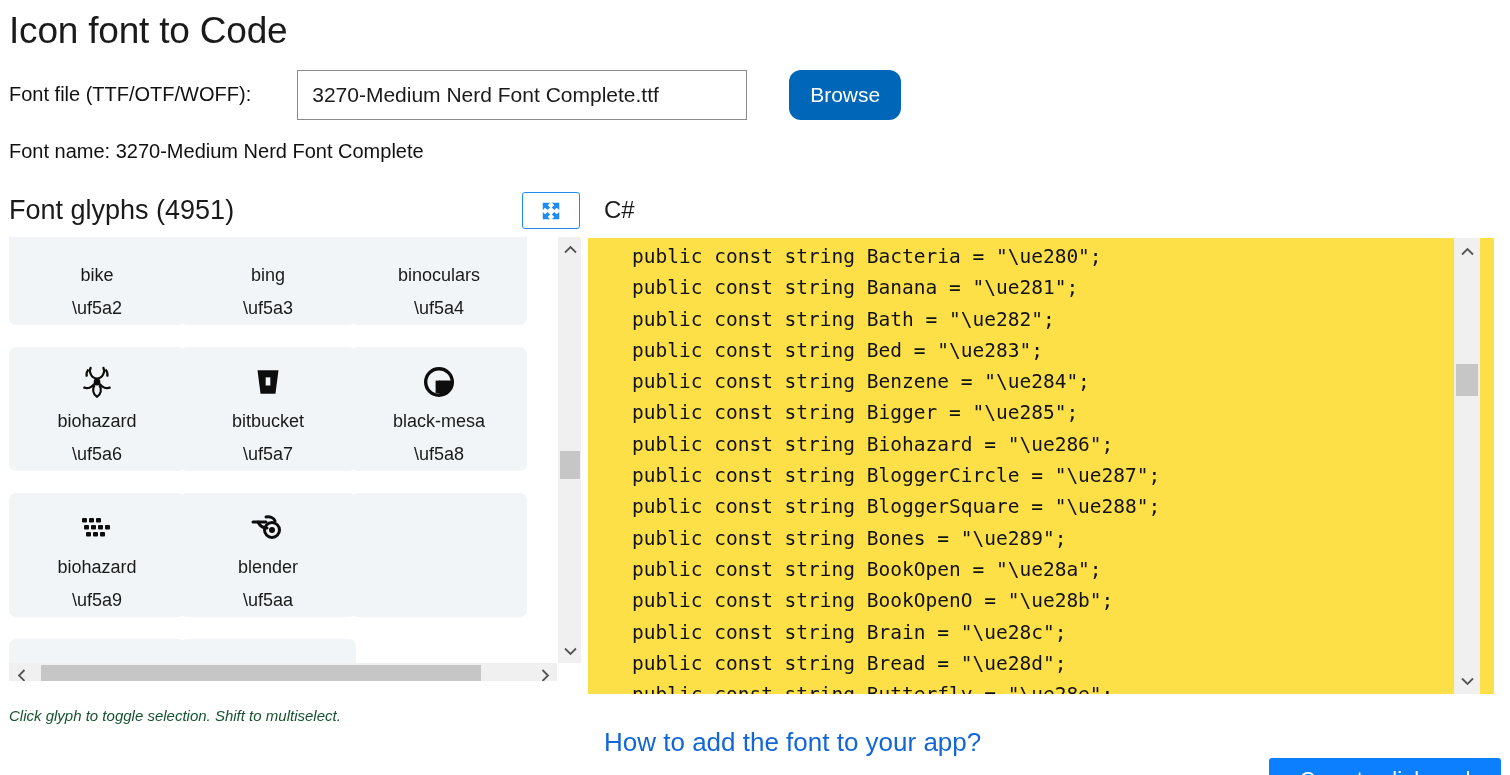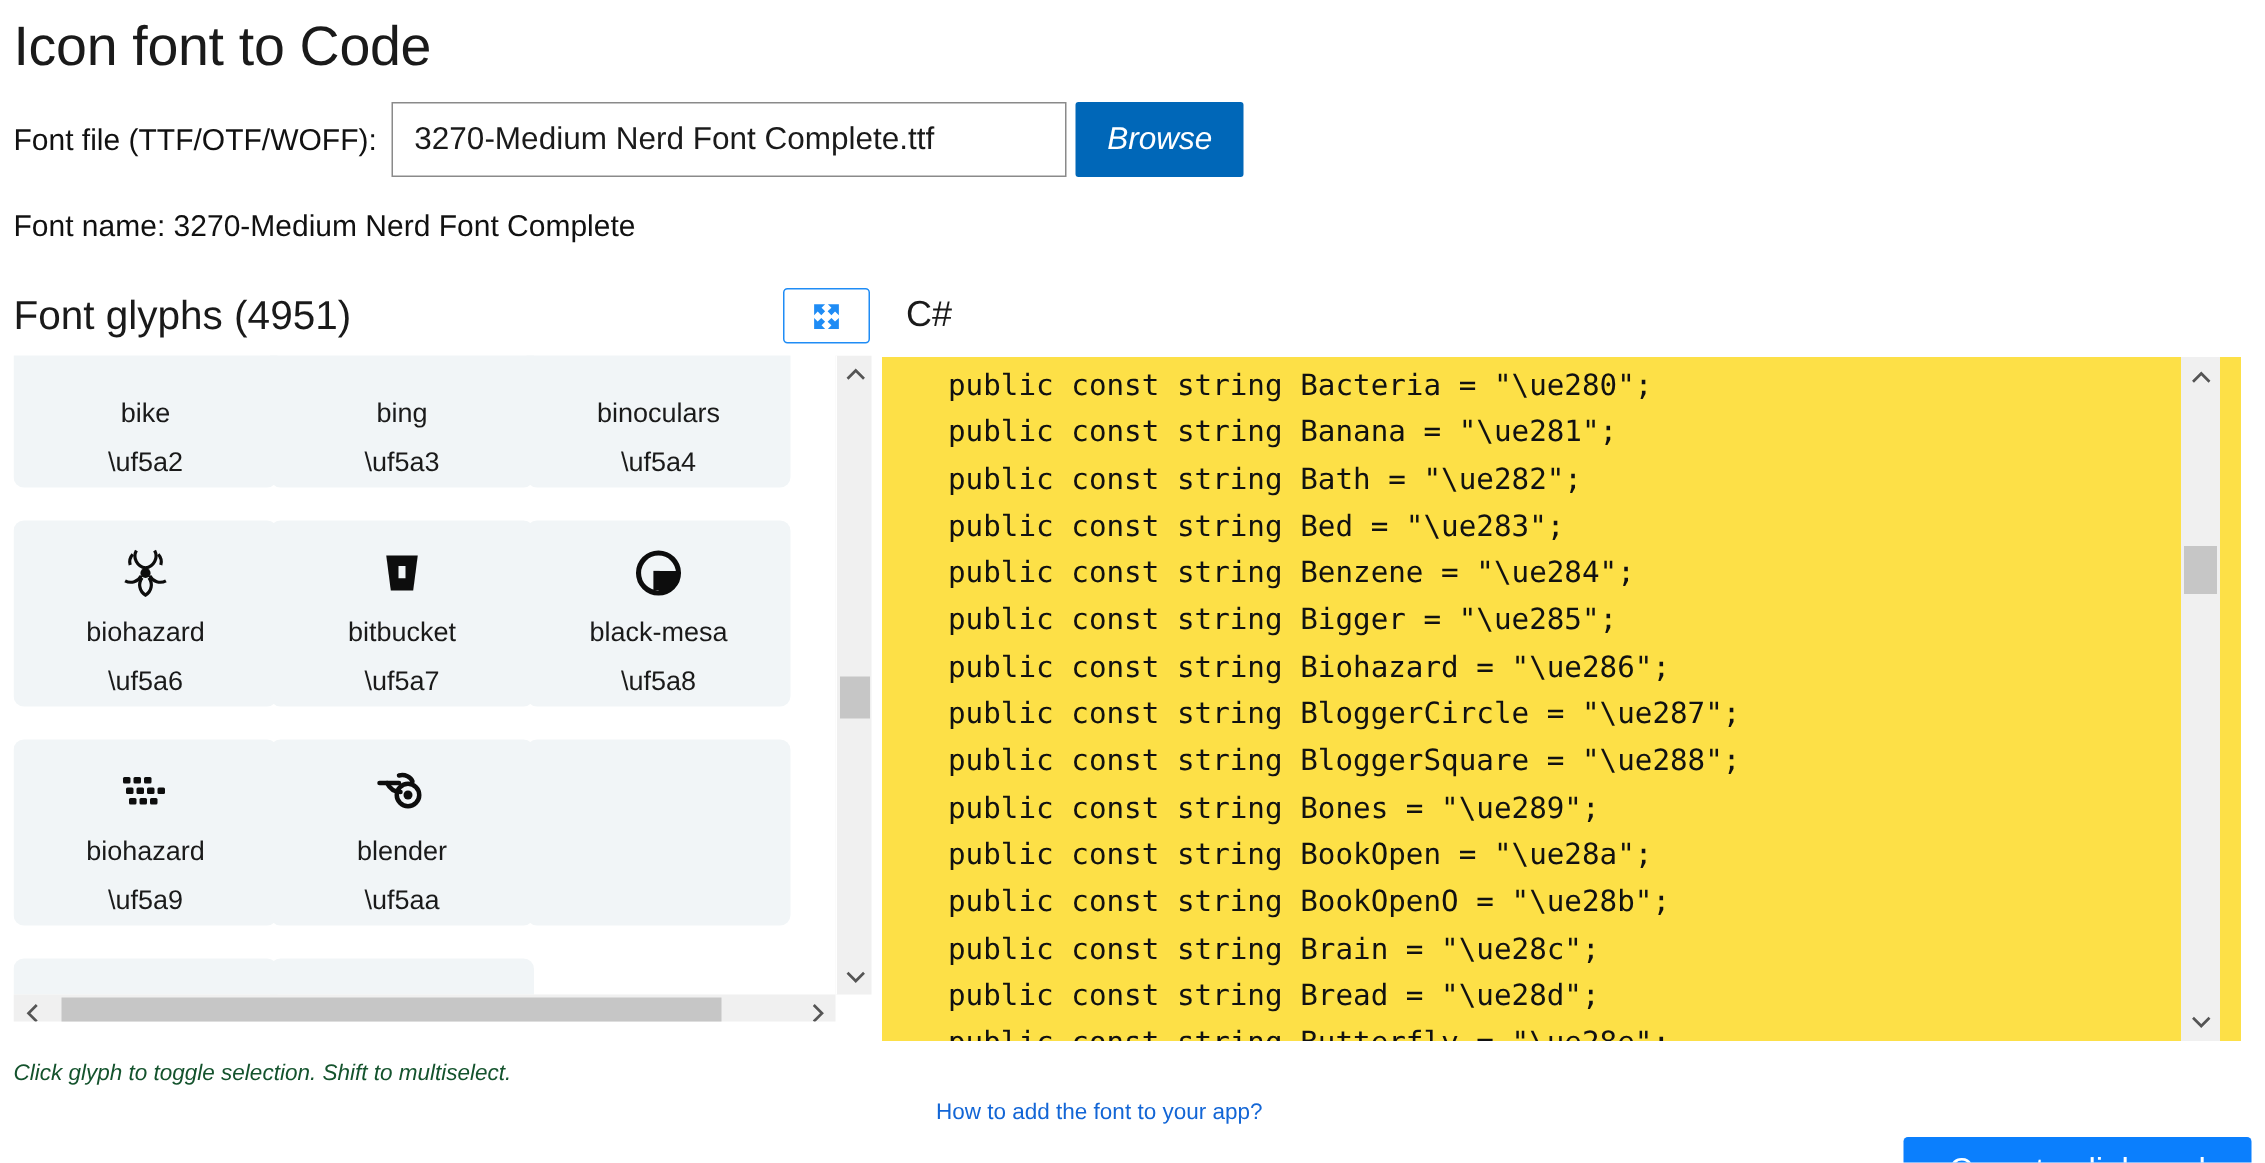--- a/index.html
+++ b/index.html
@@ -13,40 +13,40 @@
   .page { position: relative; width: 1510px; height: 775px; }
 
   
   .app-title {
     position: absolute; left: 9px; top: 8px;
     font-size: 37px; font-weight: 400; line-height: 46px;
     letter-spacing: -0.2px; color: #1a1a1a; white-space: nowrap;
   }
   .filerow {
     position: absolute; left: 9px; top: 68px;
-    display: flex; align-items: flex-start; height: 52px;
+    display: flex; align-items: flex-end; height: 52px; gap: 36px;
   }
   .file-label {
     font-size: 20px; line-height: 52px; color: #111;
     white-space: nowrap; margin-right: 10px;
   }
   .file-input {
     width: 450px; height: 50px; box-sizing: border-box;
     border: 1px solid #8a8a8a; background: #fff;
     font-size: 21px; color: #1a1a1a;
     padding: 0 14px; outline: none;
     font-family: "Liberation Sans", sans-serif;
   }
   .browse-btn {
     margin-left: 6px;
     height: 50px; min-width: 112px; box-sizing: border-box;
     background: #0067b8; color: #ffffff;
-    border: none; border-radius: 2px;
+    border: none; border-radius: 12px;
     font-size: 21px; font-family: "Liberation Sans", sans-serif;
-    cursor: pointer; padding: 0 16px; font-style: italic;
+    cursor: pointer; padding: 0 16px;
   }
   .font-name {
     position: absolute; left: 9px; top: 138px;
     font-size: 20px; line-height: 26px; color: #111; white-space: nowrap;
   }
 
   
   .glyph-header {
     position: absolute; left: 9px; top: 192px;
     font-size: 27px; line-height: 36px; color: #1a1a1a; white-space: nowrap;
@@ -174,22 +174,22 @@
     cursor: pointer; color: #555;
   }
   .vscroll-code .arrow-up { top: 0; }
   .vscroll-code .arrow-down { bottom: 0; }
   .vthumb-code {
     position: absolute; left: 2px; width: 22px;
     background: #c6c6c6; cursor: pointer;
   }
 
   .howto-link {
-    position: absolute; left: 624px; top: 728px;
-    font-size: 15px; line-height: 28px;
+    position: absolute; left: 604px; top: 728px;
+    font-size: 26px; line-height: 28px;
     color: #1366d6; text-decoration: none; cursor: pointer;
     white-space: nowrap;
   }
   .copy-btn {
     position: absolute; left: 1269px; top: 726px;
     width: 232px; height: 44px; box-sizing: border-box;
     background: #0b7ffd; color: #ffffff;
     border: none; border-radius: 3px;
     font-size: 22px; font-family: "Liberation Sans", sans-serif;
     cursor: pointer;

